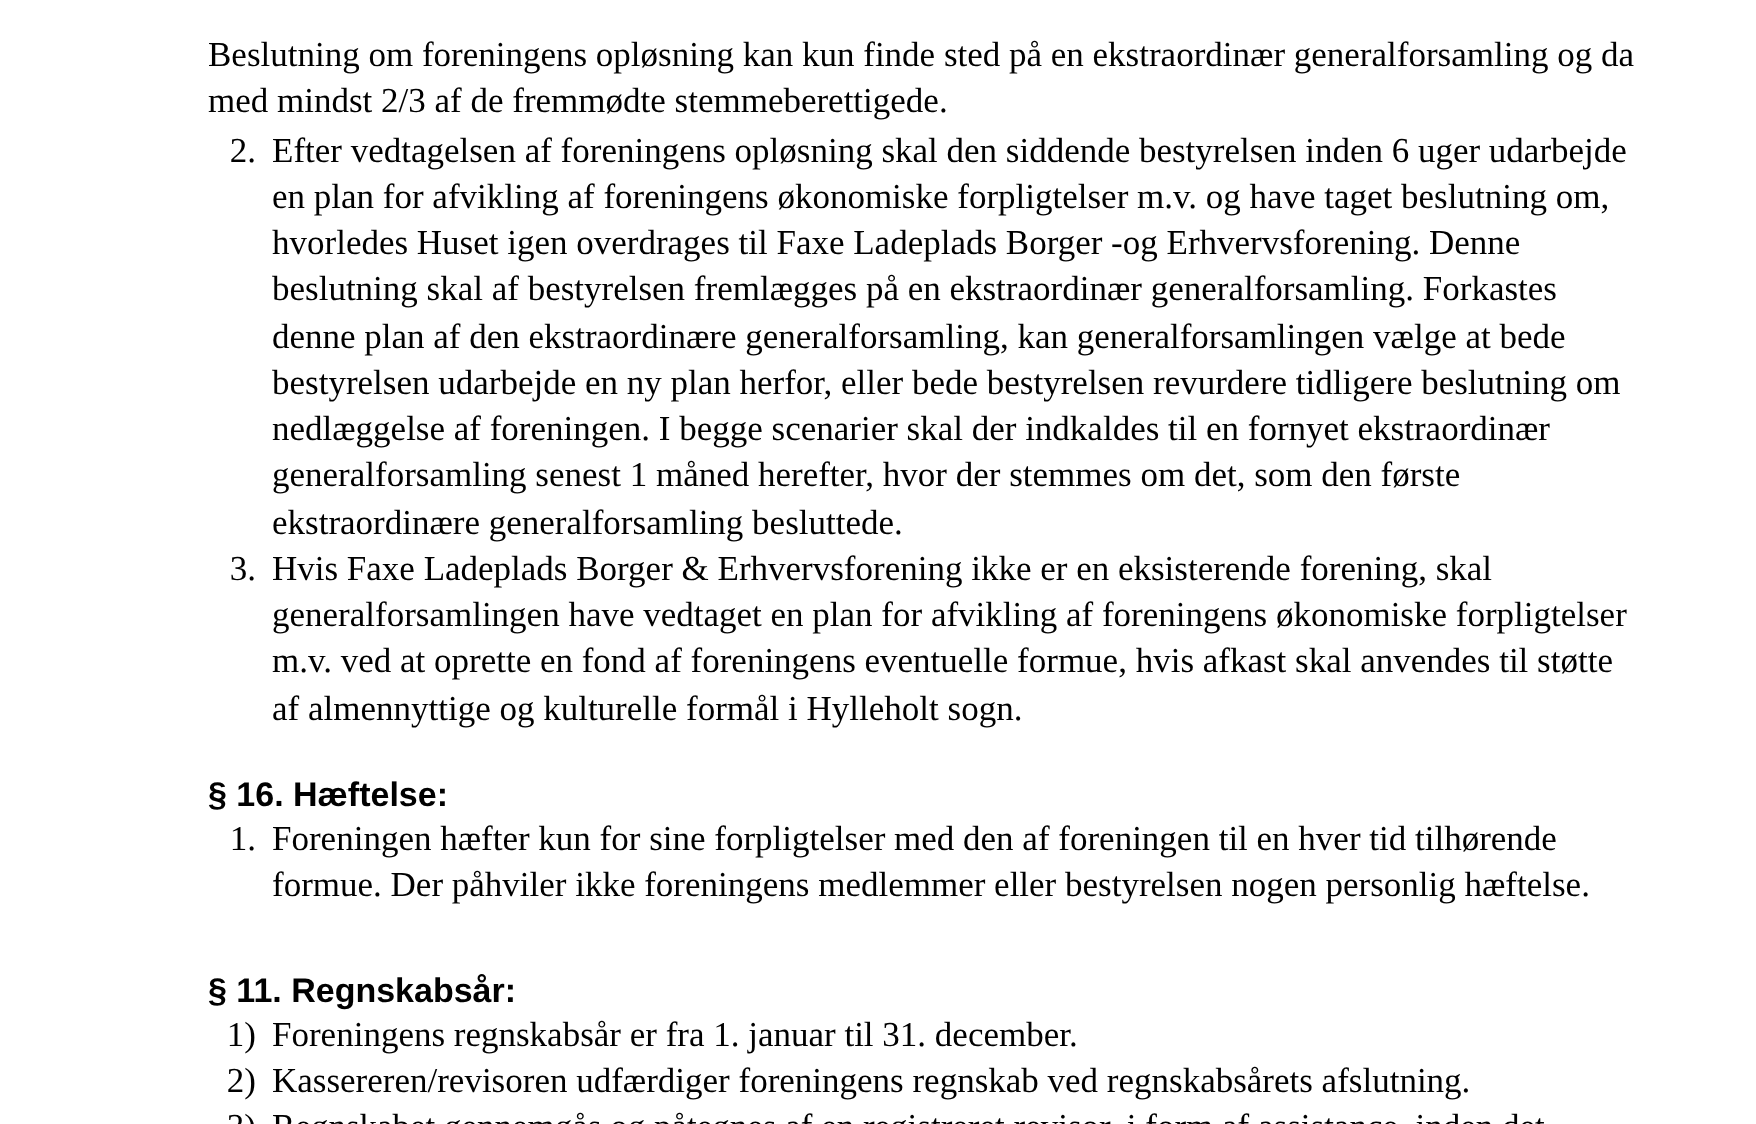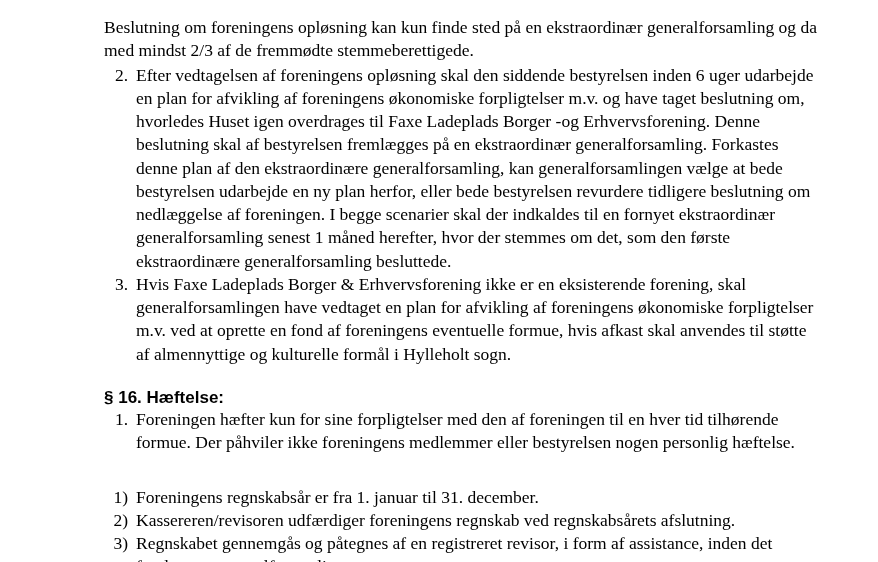--- a/index.html
+++ b/index.html
@@ -94,20 +94,21 @@
   <ol class="numbered sec-list">
     <li>
       <span class="marker">1.</span>
       <span class="li-text">Foreningen hæfter kun for sine forpligtelser med den af foreningen til en hver tid tilhørende formue. Der påhviler ikke foreningens medlemmer eller bestyrelsen nogen personlig hæftelse.</span>
     </li>
   </ol>
 
   <div class="spacer-lg"></div>
   <div class="spacer-sm"></div>
 
+  <h2 class="section-heading">§ 11. Regnskabsår:</h2>
 
   <ol class="numbered sec-list">
     <li>
       <span class="marker">1)</span>
       <span class="li-text">Foreningens regnskabsår er fra 1. januar til 31. december.</span>
     </li>
     <li>
       <span class="marker">2)</span>
       <span class="li-text">Kassereren/revisoren udfærdiger foreningens regnskab ved regnskabsårets afslutning.</span>
     </li>

